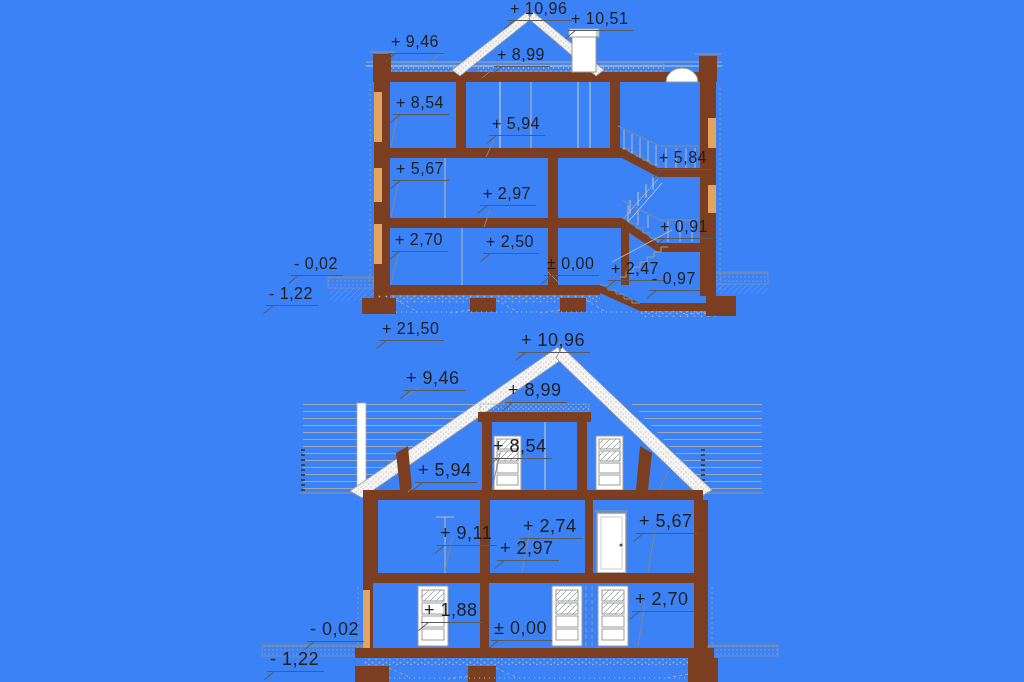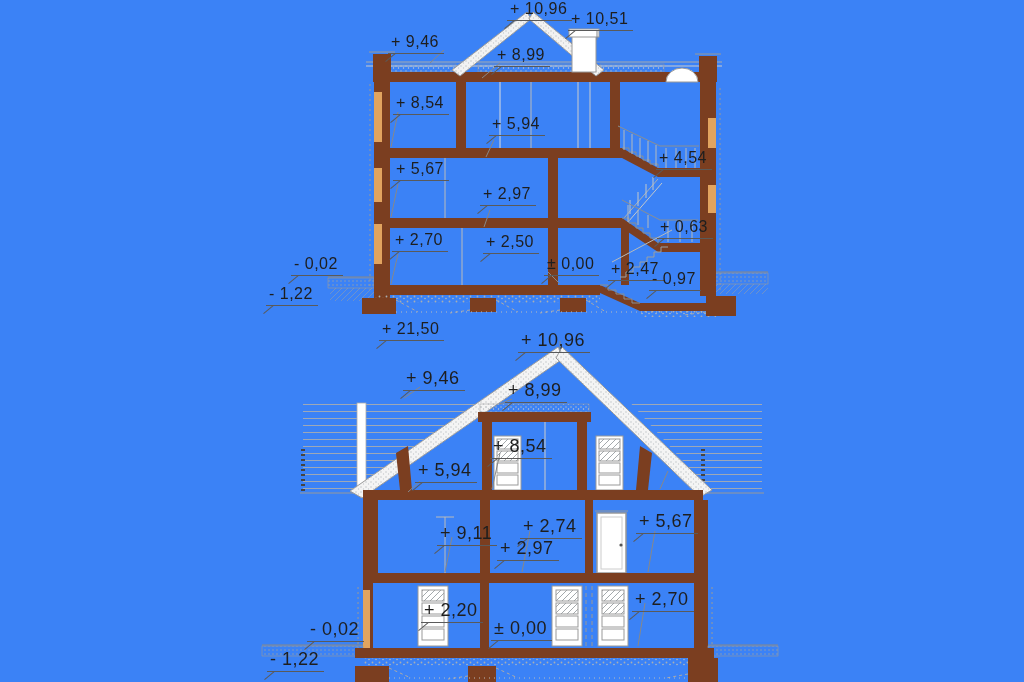--- a/index.html
+++ b/index.html
@@ -265,41 +265,41 @@
       <path d="M645,262 L638,305"></path>
     </g>
   </svg>
 
   <div class="elev" style="left:507px;top:1px">+ 10,96</div>
   <div class="elev" style="left:568px;top:11px">+ 10,51</div>
   <div class="elev" style="left:388px;top:34px">+ 9,46</div>
   <div class="elev" style="left:494px;top:47px">+ 8,99</div>
   <div class="elev" style="left:393px;top:95px">+ 8,54</div>
   <div class="elev" style="left:489px;top:116px">+ 5,94</div>
-  <div class="elev" style="left:656px;top:150px">+ 4,54</div>
+  <div class="elev" style="left:656px;top:150px">+ 5,84</div>
   <div class="elev" style="left:393px;top:161px">+ 5,67</div>
   <div class="elev" style="left:480px;top:186px">+ 2,97</div>
-  <div class="elev" style="left:657px;top:219px">+ 0,63</div>
+  <div class="elev" style="left:657px;top:219px">+ 0,91</div>
   <div class="elev" style="left:392px;top:232px">+ 2,70</div>
   <div class="elev" style="left:483px;top:234px">+ 2,50</div>
   <div class="elev" style="left:544px;top:256px">± 0,00</div>
   <div class="elev" style="left:608px;top:261px">+ 2,47</div>
   <div class="elev" style="left:649px;top:271px">- 0,97</div>
   <div class="elev" style="left:291px;top:256px">- 0,02</div>
   <div class="elev" style="left:266px;top:286px">- 1,22</div>
   <div class="elev" style="left:379px;top:321px">+ 21,50</div>
 
   <div class="elev lg" style="left:518px;top:331px">+ 10,96</div>
   <div class="elev lg" style="left:403px;top:369px">+ 9,46</div>
   <div class="elev lg" style="left:505px;top:381px">+ 8,99</div>
   <div class="elev lg" style="left:490px;top:437px">+ 8,54</div>
   <div class="elev lg" style="left:415px;top:461px">+ 5,94</div>
   <div class="elev lg" style="left:437px;top:524px">+ 9,11</div>
   <div class="elev lg" style="left:520px;top:517px">+ 2,74</div>
   <div class="elev lg" style="left:636px;top:512px">+ 5,67</div>
   <div class="elev lg" style="left:497px;top:539px">+ 2,97</div>
   <div class="elev lg" style="left:632px;top:590px">+ 2,70</div>
-  <div class="elev lg" style="left:421px;top:601px">+ 2,20</div>
+  <div class="elev lg" style="left:421px;top:601px">+ 1,88</div>
   <div class="elev lg" style="left:491px;top:619px">± 0,00</div>
   <div class="elev lg" style="left:307px;top:620px">- 0,02</div>
   <div class="elev lg" style="left:267px;top:650px">- 1,22</div>
 
 </div>
 
 </body></html>

